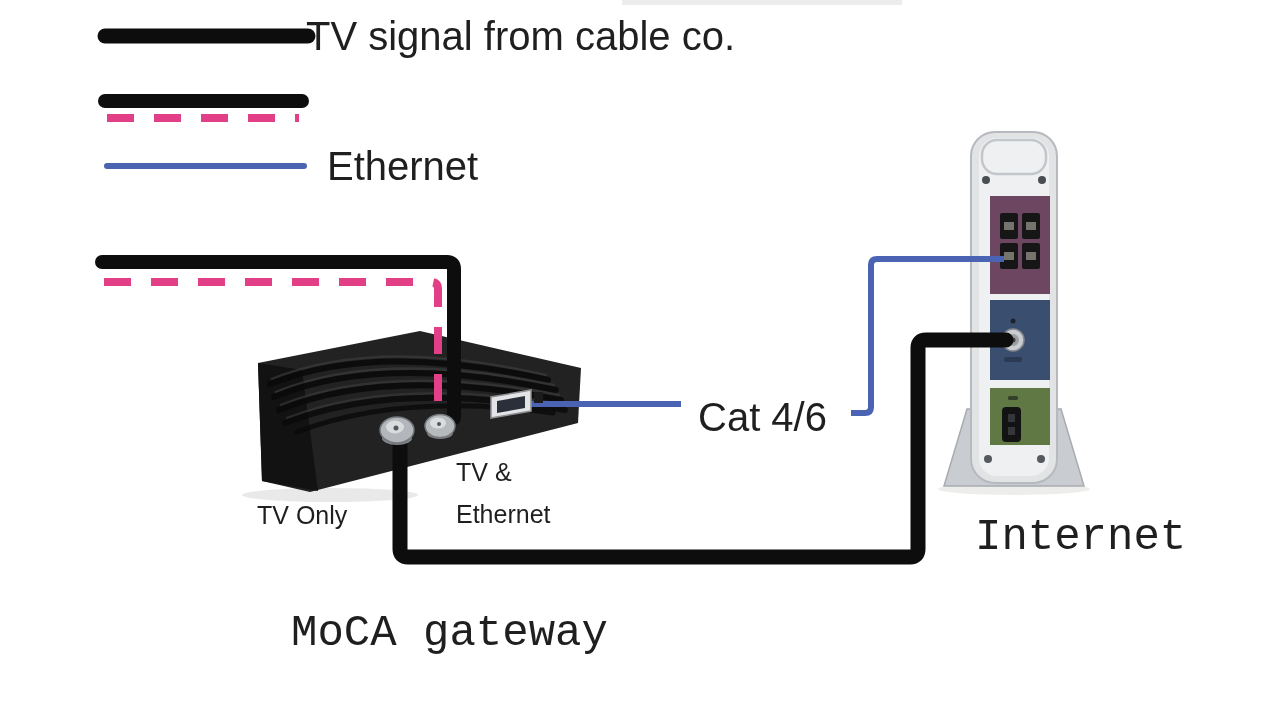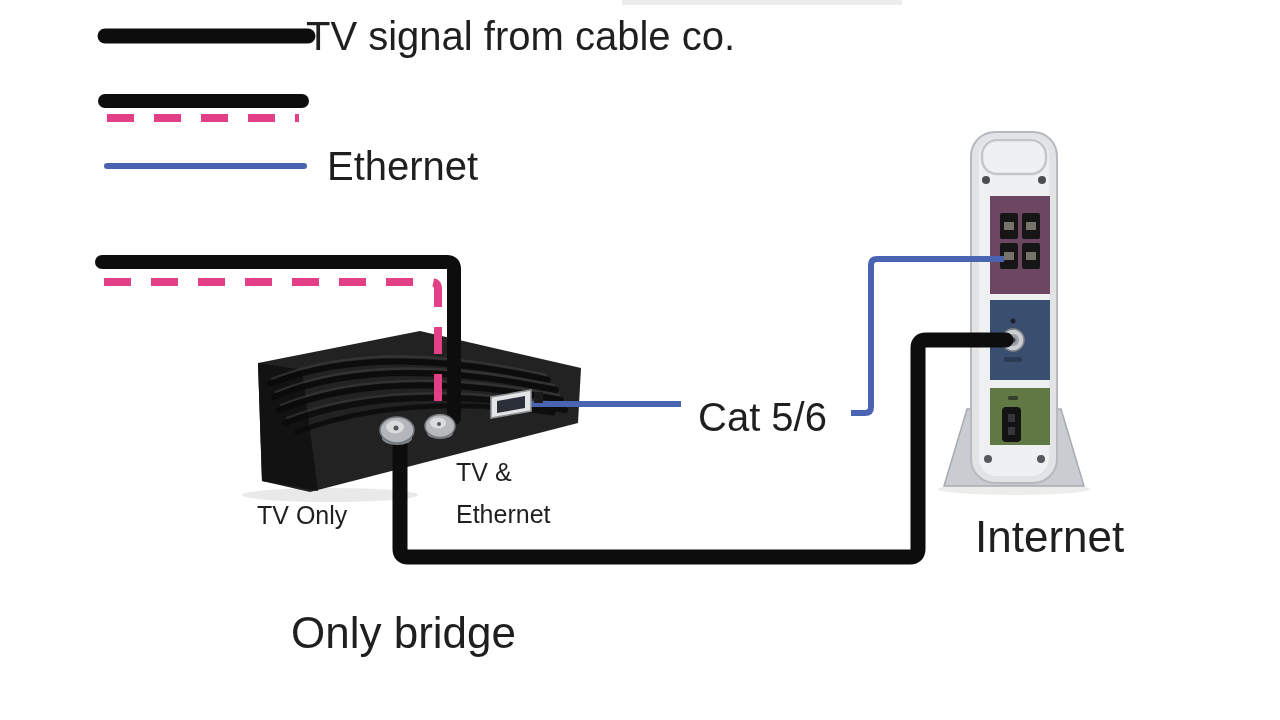--- a/index.html
+++ b/index.html
@@ -8,21 +8,21 @@
     font-family:"Liberation Sans","DejaVu Sans",sans-serif;
   }
   .diagram-svg{position:absolute;left:0;top:0;width:1280px;height:720px;}
   .lbl{
     position:absolute;color:#1f1f1f;white-space:nowrap;line-height:1.18;
     font-family:"Liberation Sans","DejaVu Sans",sans-serif;
   }
   .lbl-legend{font-size:40px;}
   .lbl-cat{font-size:40px;}
   .lbl-port{font-size:25px;line-height:42px;}
-  .lbl-device{font-size:44px;line-height:56px;}
+  .lbl-device{font-size:44px;line-height:56px;font-family:Liberation Mono, monospace;}
 </style>
 </head>
 <body>
 
 <div class="stage">
 
   <svg class="diagram-svg" viewBox="0 0 1280 720">
 
     <rect x="622" y="0" width="280" height="5" fill="#ececec"></rect>
 
@@ -112,30 +112,30 @@
     <g>
       <polygon points="491,397 531,390 531,411 491,418" fill="#e2e4e6" stroke="#8d9094" stroke-width="1.5"></polygon>
       <polygon points="497,401 525,396 525,408 497,413" fill="#2a2f3a"></polygon>
       <rect x="534" y="392" width="9" height="11" fill="#1b1b1b"></rect>
     </g>
   </svg>
 
   <div class="lbl lbl-legend" style="left:306px;top:13px;">TV signal from cable co.</div>
   <div class="lbl lbl-legend" style="left:327px;top:143px;">Ethernet</div>
 
-  <div class="lbl lbl-cat" style="left:698px;top:394px;">Cat 5/6</div>
+  <div class="lbl lbl-cat" style="left:698px;top:394px;">Cat 4/6</div>
 
   <div class="lbl lbl-port" style="left:257px;top:494px;text-align:right;">TV Only</div>
 
   <div class="lbl lbl-port" style="left:456px;top:451px;">
     <div>TV &amp;</div>
     <div>Ethernet</div>
   </div>
 
   <div class="lbl lbl-device" style="left:291px;top:605px;">
-    <div>Only bridge</div>
+    <div>MoCA gateway</div>
   </div>
 
   <div class="lbl lbl-device" style="left:975px;top:509px;">
     <div>Internet</div>
   </div>
 
 </div>
 
 </body></html>

